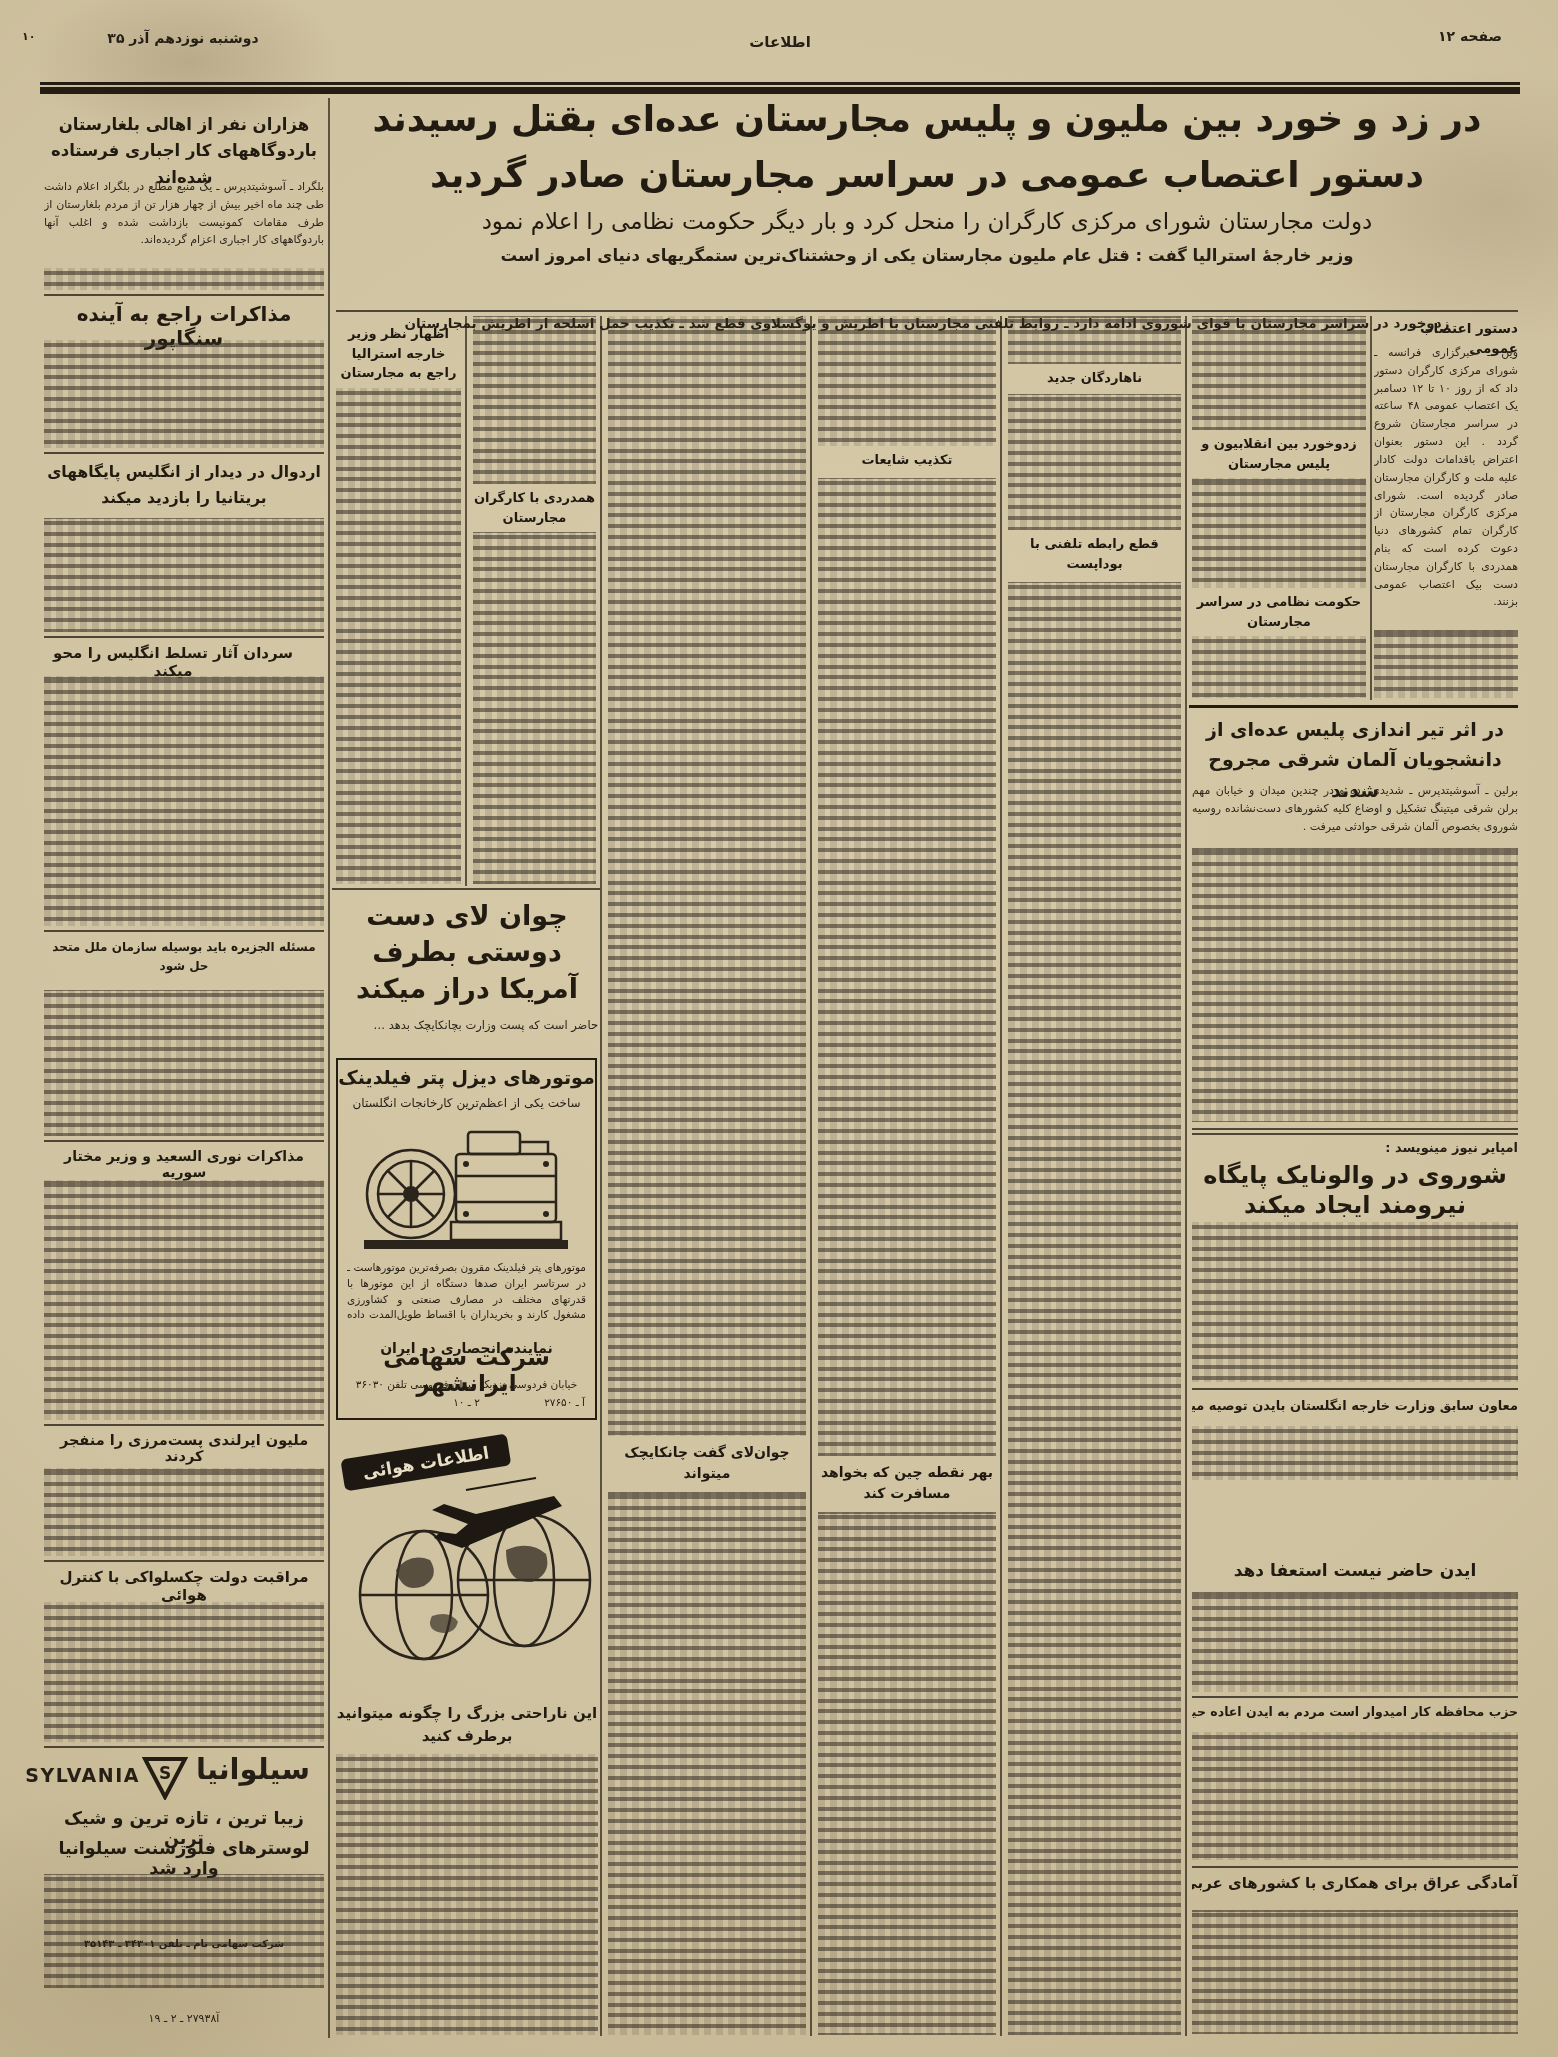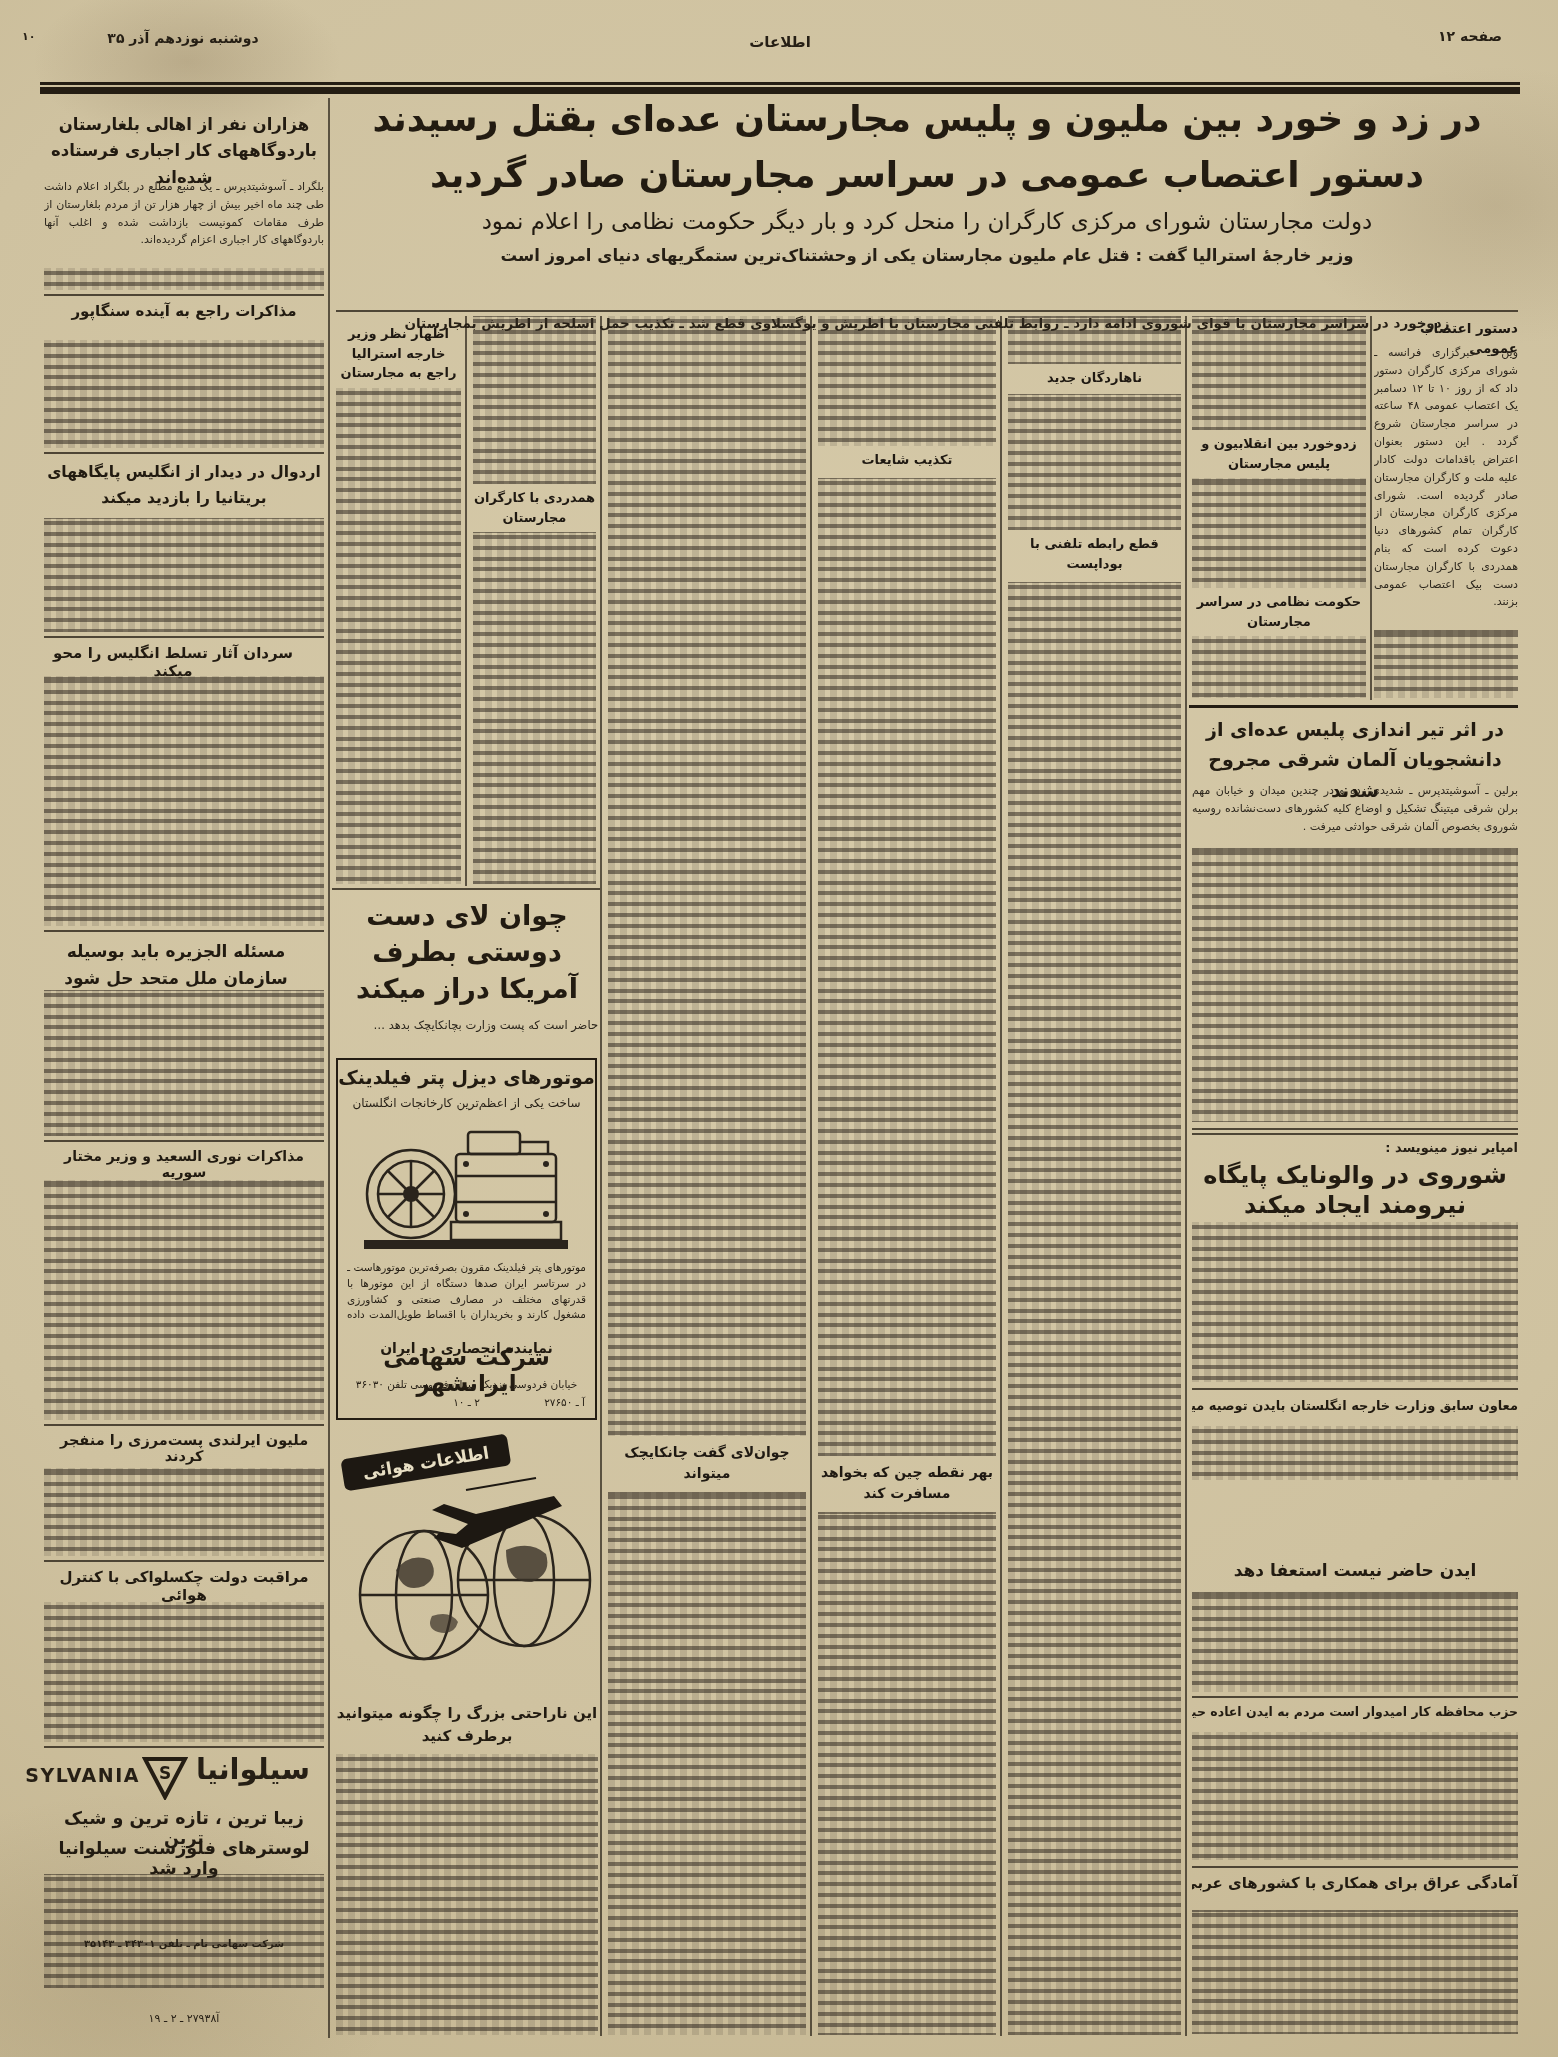--- a/index.html
+++ b/index.html
@@ -97,33 +97,33 @@
 
   <div class="abs sh" style="left:1374px;top:318px;width:144px;font-size:13.5px;text-align:right;">دستور اعتصاب عمومی</div>
   <div class="abs jus lead-sm" style="left:1374px;top:344px;width:144px;height:282px;overflow:hidden;">وین ـ خبرگزاری فرانسه ـ شورای مرکزی کارگران دستور داد که از روز ۱۰ تا ۱۲ دسامبر یک اعتصاب عمومی ۴۸ ساعته در سراسر مجارستان شروع گردد . این دستور بعنوان اعتراض باقدامات دولت کادار علیه ملت و کارگران مجارستان صادر گردیده است. شورای مرکزی کارگران مجارستان از کارگران تمام کشورهای دنیا دعوت کرده است که بنام همدردی با کارگران مجارستان دست بیک اعتصاب عمومی بزنند.</div>
   <div class="abs tx" style="left:1374px;top:630px;width:144px;height:68px;"></div>
 
   <div class="abs b ctr ink" style="left:44px;top:112px;width:280px;font-size:16.5px;line-height:1.6;">هزاران نفر از اهالی بلغارستان باردوگاههای کار اجباری فرستاده شده‌اند</div>
   <div class="abs jus lead-sm" style="left:44px;top:178px;width:280px;height:92px;overflow:hidden;">بلگراد ـ آسوشیتدپرس ـ یک منبع مطلع در بلگراد اعلام داشت طی چند ماه اخیر بیش از چهار هزار تن از مردم بلغارستان از طرف مقامات کمونیست بازداشت شده و اغلب آنها باردوگاههای کار اجباری اعزام گردیده‌اند.</div>
   <div class="abs tx" style="left:44px;top:268px;width:280px;height:22px;"></div>
   <div class="abs hr" style="left:44px;top:294px;width:280px;"></div>
 
-  <div class="abs b ctr ink" style="left:44px;top:302px;width:280px;font-size:15px;">مذاکرات راجع به آینده سنگاپور</div>
+  <div class="abs b ctr ink" style="left:44px;top:302px;width:280px;font-size:20px;">مذاکرات راجع به آینده سنگاپور</div>
   <div class="abs tx" style="left:44px;top:340px;width:280px;height:108px;"></div>
   <div class="abs hr" style="left:44px;top:452px;width:280px;"></div>
 
   <div class="abs b ctr ink" style="left:44px;top:460px;width:280px;font-size:15.5px;line-height:1.65;">اردوال در دیدار از انگلیس پایگاههای بریتانیا را بازدید میکند</div>
   <div class="abs tx" style="left:44px;top:518px;width:280px;height:114px;"></div>
   <div class="abs hr" style="left:44px;top:636px;width:280px;"></div>
 
   <div class="abs b ctr ink" style="left:33px;top:644px;width:280px;font-size:15px;">سردان آثار تسلط انگلیس را محو میکند</div>
   <div class="abs tx" style="left:44px;top:676px;width:280px;height:250px;"></div>
   <div class="abs hr" style="left:44px;top:930px;width:280px;"></div>
 
-  <div class="abs b ctr ink" style="left:36px;top:938px;width:280px;font-size:17px;line-height:1.6;">مسئله الجزیره باید بوسیله سازمان ملل متحد حل شود</div>
+  <div class="abs b ctr ink" style="left:44px;top:938px;width:280px;font-size:12px;line-height:1.6;">مسئله الجزیره باید بوسیله سازمان ملل متحد حل شود</div>
   <div class="abs tx" style="left:44px;top:990px;width:280px;height:146px;"></div>
   <div class="abs hr" style="left:44px;top:1140px;width:280px;"></div>
 
   <div class="abs b ctr ink" style="left:44px;top:1148px;width:280px;font-size:14px;">مذاکرات نوری السعید و وزیر مختار سوریه</div>
   <div class="abs tx" style="left:44px;top:1180px;width:280px;height:240px;"></div>
   <div class="abs hr" style="left:44px;top:1424px;width:280px;"></div>
 
   <div class="abs b ctr ink" style="left:44px;top:1432px;width:280px;font-size:14.5px;">ملیون ایرلندی پست‌مرزی را منفجر کردند</div>
   <div class="abs tx" style="left:44px;top:1468px;width:280px;height:88px;"></div>
   <div class="abs hr" style="left:44px;top:1560px;width:280px;"></div>

